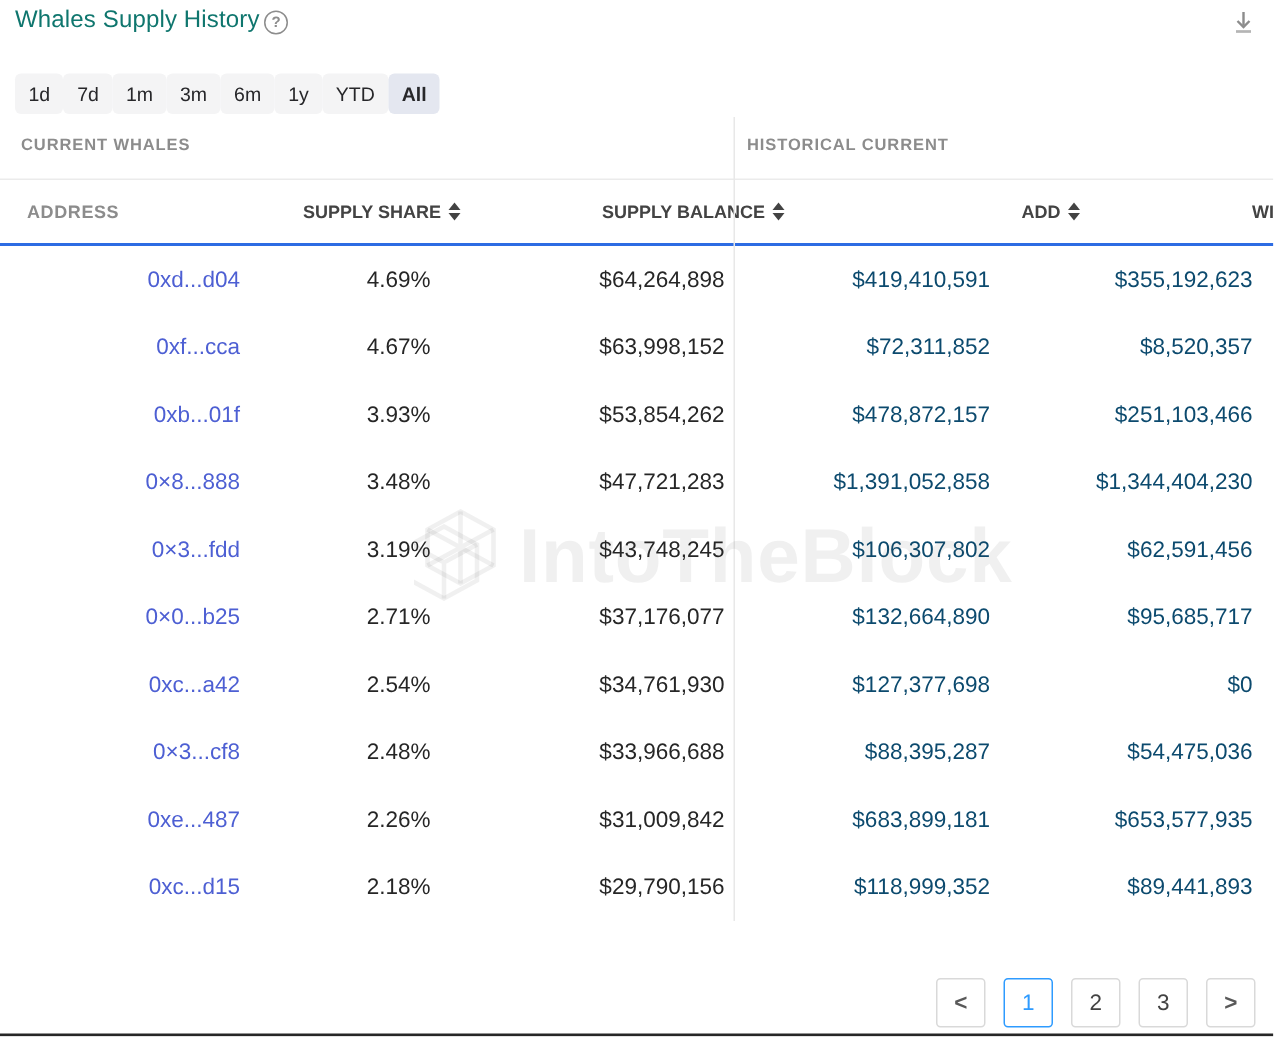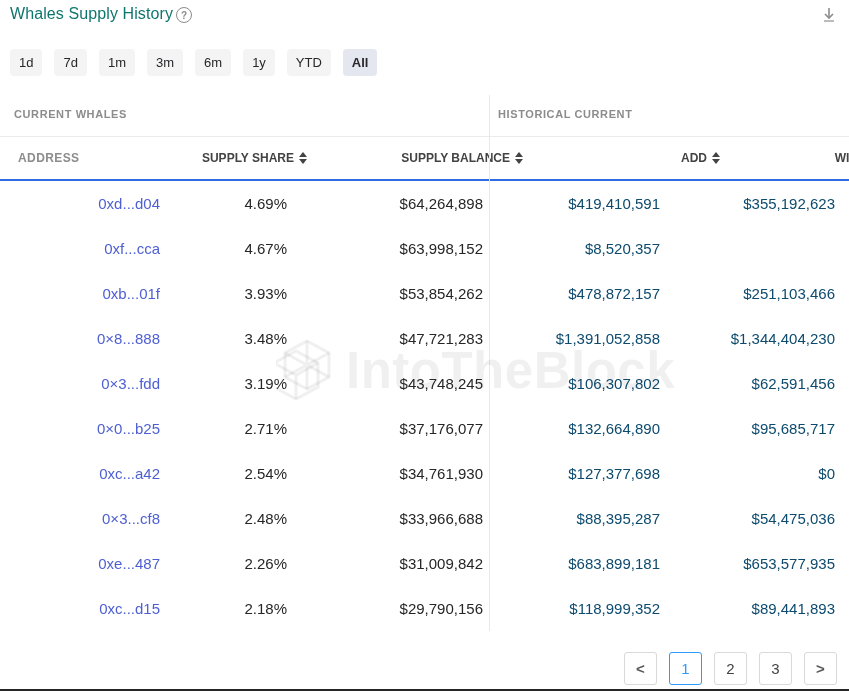--- a/index.html
+++ b/index.html
@@ -12,29 +12,29 @@
   .app-header { position:absolute; top:0; left:0; right:0; height:34px; }
   .title { position:absolute; left:10px; top:5px; font-size:16px; color:#0f766e; font-weight:400; letter-spacing:.1px; }
   .help-icon {
     position:absolute; left:176px; top:7px; width:16px; height:16px; border:1.4px solid #8c8c8c;
     border-radius:50%; color:#8c8c8c; font-size:10px; font-weight:700; display:flex; align-items:center; justify-content:center;
     cursor:pointer;
   }
   .download-btn { position:absolute; right:11px; top:6px; width:18px; height:18px; cursor:pointer; }
   .download-btn svg { display:block; }
   
-  .ranges { position:absolute; left:10px; top:49px; display:flex; gap:12px; }
+  .ranges { position:absolute; left:10px; top:49px; display:flex; gap:0; }
   .range-btn {
     height:27px; padding:0 9px; background:#f4f4f5; border:none; border-radius:4px;
     font-family:"Liberation Sans",sans-serif; font-size:13px; color:#27272a; cursor:pointer;
     display:flex; align-items:center; justify-content:center; min-width:31px;
   }
   .range-btn.active { background:#e4e7f0; font-weight:700; }
   
-  .table-wrap { position:absolute; left:0; top:95px; width:849px; }
+  .table-wrap { position:absolute; left:0; top:78px; width:849px; }
   .section-row { position:relative; height:42px; border-bottom:1px solid #ebebeb; }
   .section-label { position:absolute; top:13px; font-size:11px; font-weight:600; letter-spacing:.6px; color:#8c8c8c; }
   .section-label.left { left:14px; }
   .section-label.right { left:498px; }
   .grid-row {
     display:grid; grid-template-columns:146px 127px 196px 177px 175px;
     padding-left:14px; width:849px; align-items:center;
   }
   .head-row { height:44px; border-bottom:2px solid #2d6ce3;gap:20px; }
   .head-cell { font-size:12px; font-weight:700; color:#434343; display:flex; align-items:center; justify-content:flex-end; gap:5px; cursor:pointer; }
@@ -139,20 +139,21 @@
           <div class="cell address"><a>0xd...d04</a></div>
           <div class="cell">4.69%</div>
           <div class="cell">$64,264,898</div>
           <div class="cell muted">$419,410,591</div>
           <div class="cell muted">$355,192,623</div>
         </div>
         <div class="grid-row data-row">
           <div class="cell address"><a>0xf...cca</a></div>
           <div class="cell">4.67%</div>
           <div class="cell">$63,998,152</div>
+          <div class="cell muted">$72,311,852</div>
           <div class="cell muted">$8,520,357</div>
         </div>
         <div class="grid-row data-row">
           <div class="cell address"><a>0xb...01f</a></div>
           <div class="cell">3.93%</div>
           <div class="cell">$53,854,262</div>
           <div class="cell muted">$478,872,157</div>
           <div class="cell muted">$251,103,466</div>
         </div>
         <div class="grid-row data-row">

